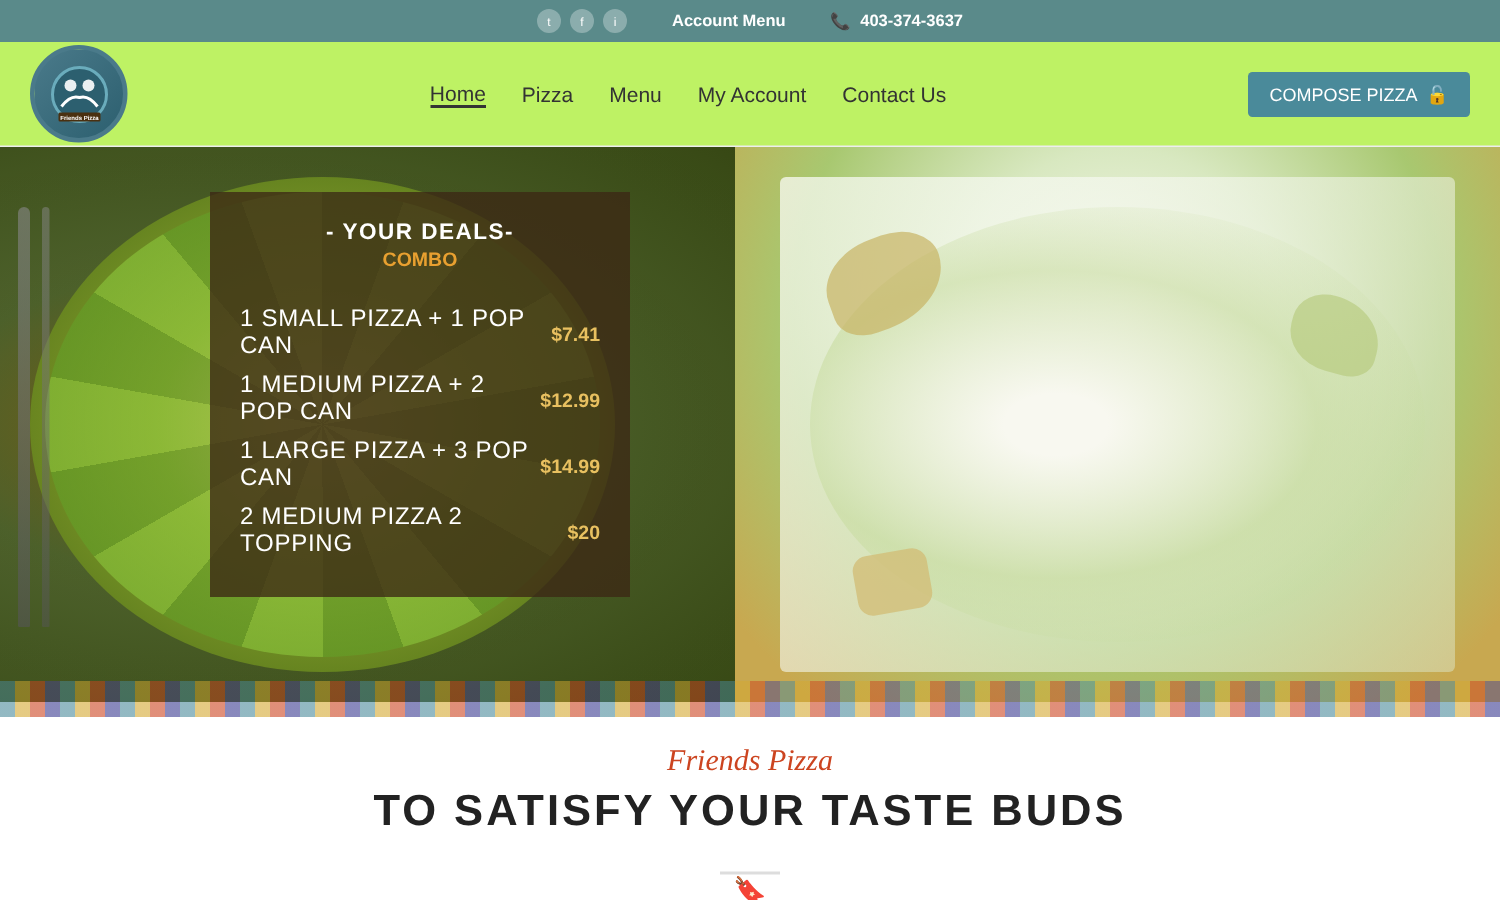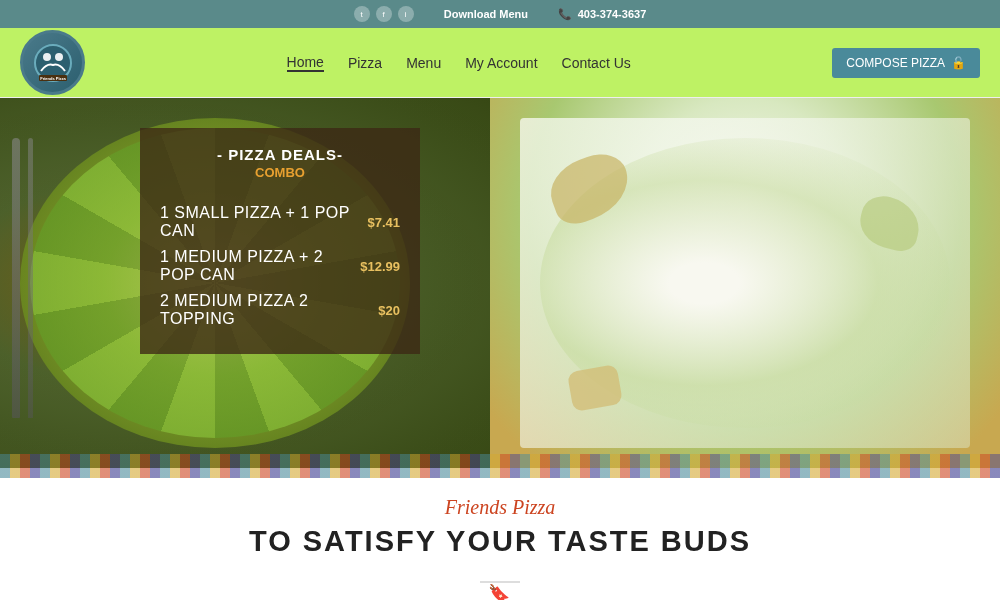--- a/index.html
+++ b/index.html
@@ -172,21 +172,21 @@
 
 <div class="top-bar">
   <div class="top-bar-left">
     <div class="social-icons">
       <div class="social-icon">t</div>
       <div class="social-icon">f</div>
       <div class="social-icon">i</div>
     </div>
   </div>
   <div class="top-bar-center">
-    <span>Download Menu</span>
+    <span>Account Menu</span>
   </div>
   <div class="top-bar-right">
     <span>📞</span>
     <span>403-374-3637</span>
   </div>
 </div>
 
 <div class="header">
   <div class="logo-area">
     <div class="logo-circle">
@@ -220,29 +220,33 @@
   <div class="hero-left">
     <div class="salad-visual">
       <div class="salad-bowl"></div>
       <div class="salad-leaves"></div>
 
       <div style="position:absolute;left:12px;top:40px;width:8px;height:280px;background:linear-gradient(180deg,#888,#555);border-radius:4px 4px 1px 1px;opacity:0.6;"></div>
       <div style="position:absolute;left:28px;top:40px;width:5px;height:280px;background:linear-gradient(180deg,#888,#555);border-radius:3px 3px 1px 1px;opacity:0.5;"></div>
     </div>
 
     <div class="deals-box">
-      <div class="deals-title">- PIZZA DEALS-</div>
+      <div class="deals-title">- YOUR DEALS-</div>
       <div class="deals-subtitle">COMBO</div>
       <div class="deal-row">
         <span class="deal-name">1 SMALL PIZZA + 1 POP CAN</span>
         <span class="deal-price">$7.41</span>
       </div>
       <div class="deal-row">
         <span class="deal-name">1 MEDIUM PIZZA + 2 POP CAN</span>
         <span class="deal-price">$12.99</span>
+      </div>
+      <div class="deal-row">
+        <span class="deal-name">1 LARGE PIZZA + 3 POP CAN</span>
+        <span class="deal-price">$14.99</span>
       </div>
       <div class="deal-row">
         <span class="deal-name">2 MEDIUM PIZZA 2 TOPPING</span>
         <span class="deal-price">$20</span>
       </div>
     </div>
   </div>
 
   <div class="hero-right">
     <div class="right-salad"></div>

